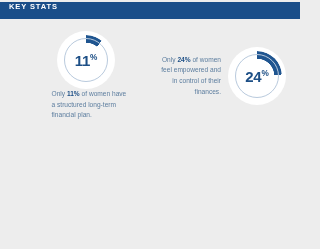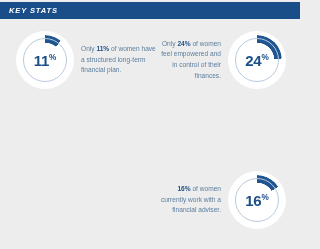--- a/index.html
+++ b/index.html
@@ -17,24 +17,23 @@
 
   
   .header {
     position: absolute;
     left: 0;
     top: 2px;
     width: 300px;
     height: 17px;
     background: #1a4e89;
     display: flex;
-    align-items: center;
+    align-items: flex-start;
     box-sizing: border-box;
     padding-left: 9px;
-    font-style: italic;
   }
   .header-title {
     color: #ffffff;
     font-size: 7.5px;
     font-weight: bold;
     letter-spacing: 0.9px;
   }
 
   
   .board {
@@ -42,20 +41,21 @@
     left: 0;
     top: 19px;
     width: 300px;
     height: 230px;
   }
 
   .stat {
     position: absolute;
     display: flex;
     align-items: center;
+    flex-direction: column;
   }
 
   
   .donut-wrap {
     position: relative;
     flex: 0 0 auto;
     border-radius: 50%;
     background: #ffffff;
     display: flex;
     align-items: center;
@@ -119,21 +119,21 @@
   }
   .copy b {
     color: #1d4f86;
     font-weight: bold;
   }
   .copy.left  { text-align: left;  margin-left: 7px; }
   .copy.right { text-align: right; margin-right: 7px; }
 
   
   #stat-0 { left: 16px;  top: 12px;  width: 140px; }
-  #stat-1 { left: 156px; top: 12px;  width: 130px; flex-direction: row-reverse; }
+  #stat-1 { left: 156px; top: 28px;  width: 130px; flex-direction: row-reverse; }
   #stat-2 { left: 78px;  top: 82px;  width: 150px; flex-direction: row-reverse; }
   #stat-3 { left: 16px;  top: 152px; width: 140px; }
   #stat-4 { left: 156px; top: 152px; width: 130px; flex-direction: row-reverse; }
 
   #stat-1 .copy, #stat-4 .copy { width: 66px; }
   #stat-2 .copy { width: 82px; }
   #stat-0 .copy, #stat-3 .copy { width: 76px; }
 </style>
 </head>
 <body>
@@ -157,22 +157,14 @@
     <div class="donut-wrap sm">
       <div class="arc" style="background: conic-gradient(rgb(31, 85, 144) 0deg, rgb(31, 85, 144) 86.4deg, rgba(0, 0, 0, 0) 86.4deg, rgba(0, 0, 0, 0) 360deg);"></div>
       <div class="ring"></div>
       <div class="value">24<span class="pct">%</span></div>
     </div>
     <div class="copy right"><span>Only </span><b>24%</b><span> of women feel empowered and in control of their finances.</span></div>
   </div>
 
 
 
-  <div class="stat" id="stat-4">
-    <div class="donut-wrap sm">
-      <div class="arc" style="background: conic-gradient(rgb(31, 85, 144) 0deg, rgb(31, 85, 144) 57.6deg, rgba(0, 0, 0, 0) 57.6deg, rgba(0, 0, 0, 0) 360deg);"></div>
-      <div class="ring"></div>
-      <div class="value">16<span class="pct">%</span></div>
-    </div>
-    <div class="copy right"><b>16%</b><span> of women currently work with a financial adviser.</span></div>
-  </div>
 
 </div>
 
 </body></html>

